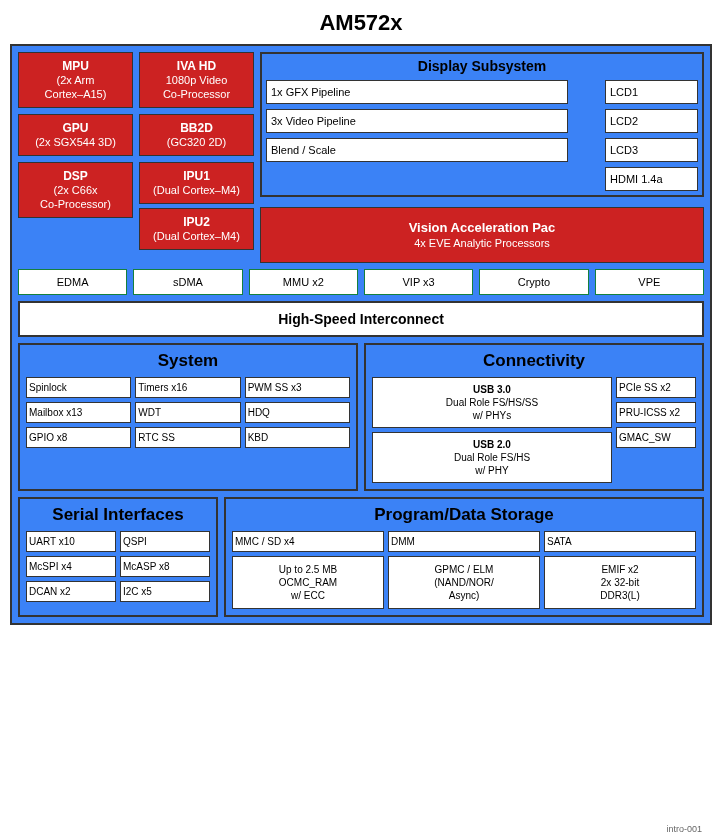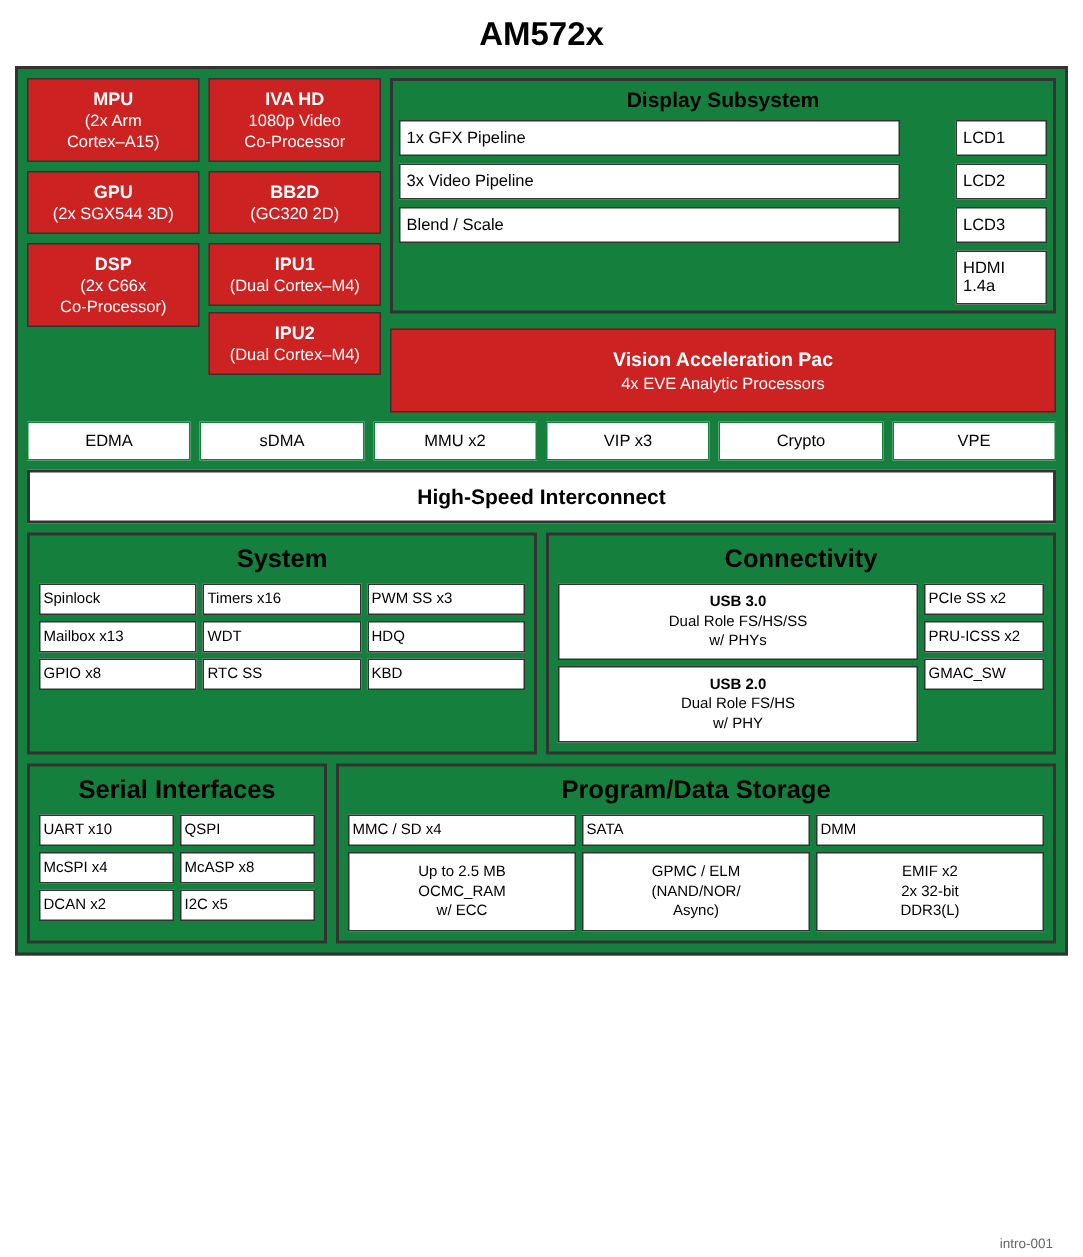--- a/index.html
+++ b/index.html
@@ -21,21 +21,21 @@
     .main-title {
       text-align: center;
       font-size: 22px;
       font-weight: bold;
       margin-bottom: 8px;
       font-family: Arial, sans-serif;
     }
     .outer-box {
       border: 2px solid #333;
       padding: 6px;
-      background: #15803d;
+      background: #3b82f6;
     }
     
     .top-section {
       display: flex;
       gap: 6px;
       margin-bottom: 6px;
     }
     .left-cols {
       display: flex;
       gap: 6px;
@@ -84,21 +84,21 @@
     .display-left {
       display: flex;
       flex-direction: column;
       gap: 5px;
       flex: 1;
     }
     .display-right {
       display: flex;
       flex-direction: column;
       gap: 5px;
-      width: 61px;
+      width: 93px;
       margin-left: 31px;
     }
     .outline-box {
       border: 1px solid #333;
       text-align: left;
       padding: 5px 4px;
       font-size: 11px;
       background: white;
     }
     
@@ -386,22 +386,22 @@
           <div class="small-box">McASP x8</div>
           <div class="small-box">DCAN x2</div>
           <div class="small-box">I2C x5</div>
         </div>
       </div>
 
       <div class="storage-box">
         <div class="section-title">Program/Data Storage</div>
         <div class="storage-row">
           <div class="small-box">MMC / SD x4</div>
+          <div class="small-box">DMM</div>
           <div class="small-box">SATA</div>
-          <div class="small-box">DMM</div>
         </div>
         <div class="storage-row-2">
           <div class="tall-box">
             <span>Up to 2.5 MB</span><br>
             <span>OCMC_RAM</span><br>
             <span>w/ ECC</span>
           </div>
           <div class="tall-box">
             <span>GPMC / ELM</span><br>
             <span>(NAND/NOR/</span><br>

